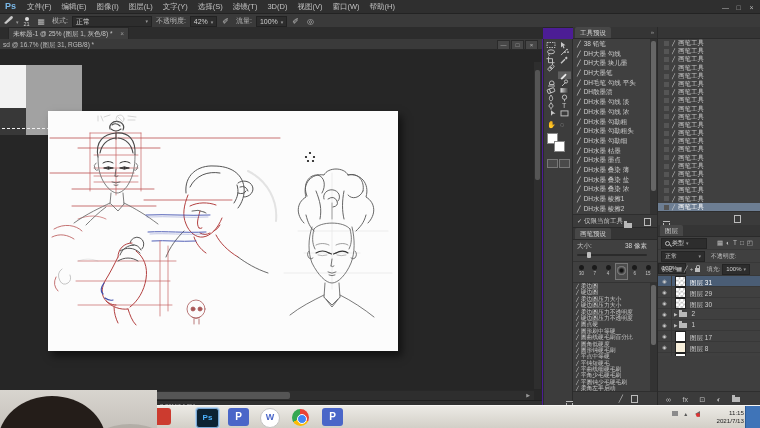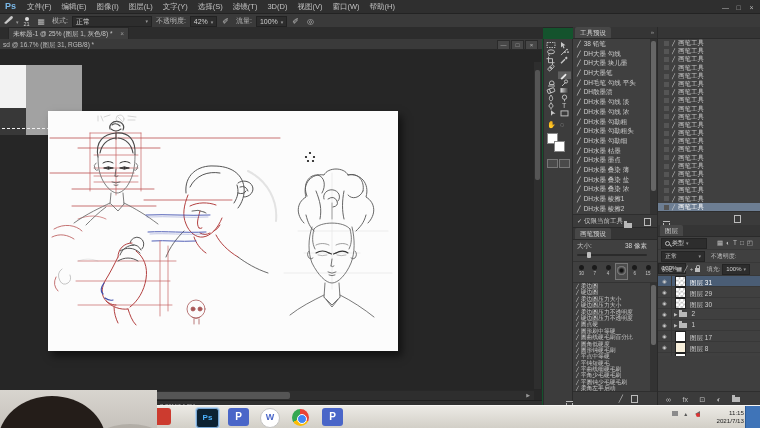--- a/index.html
+++ b/index.html
@@ -1,16 +1,16 @@
 <!DOCTYPE html>
 <html><head>
 <meta charset="utf-8">
 <style>
   html,body{margin:0;padding:0;background:#111;}
-  .screen{position:relative;width:760px;height:428px;overflow:hidden;background:#14532d;
+  .screen{position:relative;width:760px;height:428px;overflow:hidden;background:#4c1d95;
     font-family:"Liberation Sans","DejaVu Sans",sans-serif;color:#c8c8c8;-webkit-font-smoothing:antialiased;}
   .abs{position:absolute;}
   
   .menubar{left:0;top:0;width:760px;height:13px;background:#2f2f2f;border-bottom:1px solid #232323;font-size:7.5px;line-height:13px;white-space:nowrap;}
   .pslogo{display:inline-block;color:#7ab8e8;font-weight:bold;font-size:9px;padding:0 6px 0 5px;}
   .mi{display:inline-block;padding:0 5px;color:#c2c2c2;}
   .winctl{right:2px;top:1px;height:10px;font-size:7px;color:#b5b5b5;}
   .winctl span{display:inline-block;width:13px;text-align:center;}
   
   .optbar{left:0;top:14px;width:760px;height:13px;background:#3a3a3a;border-bottom:1px solid #262626;font-size:7px;line-height:13px;}

